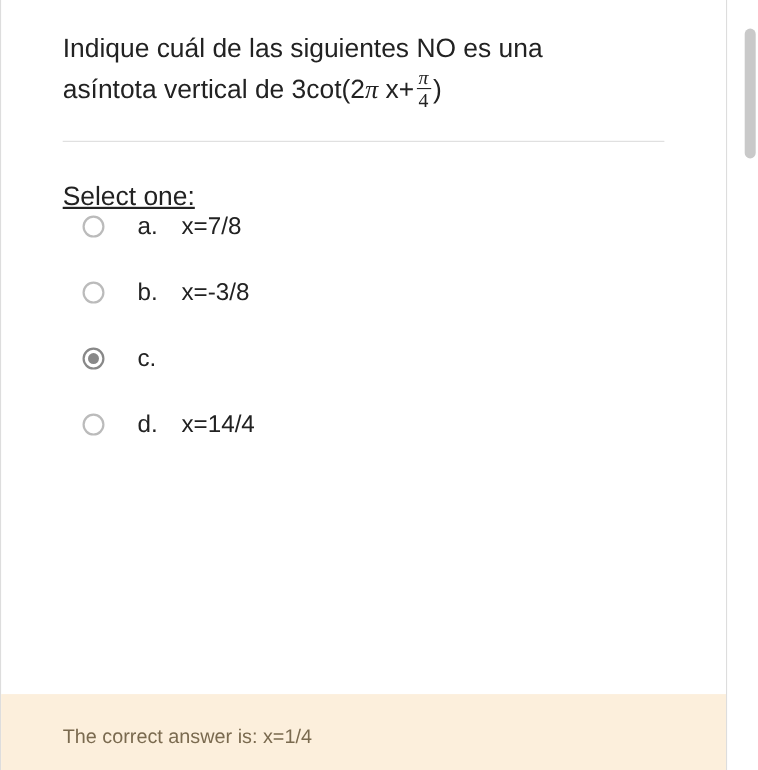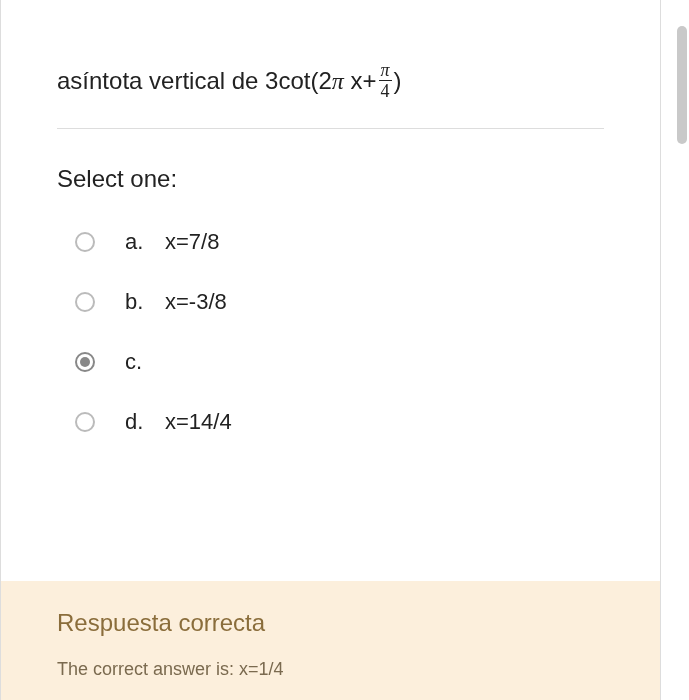--- a/index.html
+++ b/index.html
@@ -59,21 +59,21 @@
     padding: 1px 2px 0;
   }
   hr.divider {
     border: none;
     border-top: 1px solid #ddd;
     margin: 0 0 36px 0;
   }
   .select-label {
     font-size: 24px;
     color: #222;
-    margin-bottom: 36px;
+    text-decoration: underline;
   }
   .options {
     padding-left: 18px;
   }
   .option-row {
     display: flex;
     align-items: center;
     margin-bottom: 34px;
     font-size: 22px;
     color: #222;
@@ -154,21 +154,21 @@
     background: #c9c9c9;
     border-radius: 5px;
   }
 </style>
 </head>
 <body>
 
 <div class="container">
   <div class="content">
     <div class="question-text">
-      <br>
+      <span>Indique cuál de las siguientes NO es una</span><br>
       <span class="formula">
         <span>asíntota vertical de 3cot(2</span><span class="pi">π</span><span> x+</span><span class="frac"><span class="num">π</span><span class="den">4</span></span><span>)</span>
       </span>
     </div>
 
     <hr class="divider">
 
     <div class="select-label">Select one:</div>
 
     <div class="options">
@@ -193,20 +193,19 @@
       <div class="option-row">
         <span class="radio"></span>
         <span class="opt-letter">d.</span>
         <span class="opt-text">x=14/4</span>
       </div>
 
     </div>
   </div>
 
   <div class="feedback-box">
-    <div class="feedback-title">Respuesta correcta</div>
     <div class="feedback-answer">The correct answer is: x=1/4</div>
   </div>
 </div>
 
 <div class="scrollbar-track">
   <div class="scrollbar-thumb"></div>
 </div>
 
 </body></html>

